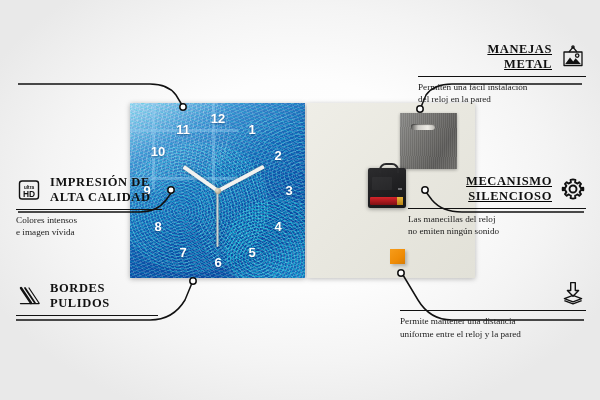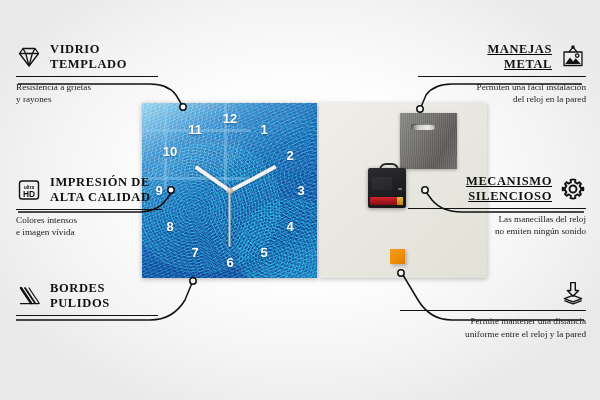--- a/index.html
+++ b/index.html
@@ -16,21 +16,20 @@
     background:
       radial-gradient(ellipse 58% 62% at 50% 46%, #ffffff 0%, #fdfdfd 42%, #f4f4f4 72%, #e9e9e9 100%);
   }
   
   .product {
     position: absolute;
     left: 130px;
     top: 103px;
     width: 345px;
     height: 175px;
-    margin-left: 12px;
   }
   .clock-face {
     position: absolute;
     left: 0;
     top: 0;
     width: 175px;
     height: 175px;
     overflow: hidden;
     background:
       repeating-linear-gradient(-23deg, rgba(255,255,255,.17) 0 1px, rgba(0,0,0,0) 1px 3px),
@@ -203,21 +202,21 @@
     margin: 4px 0 4px 0;
   }
   .sub {
     font-family: "Liberation Serif", serif;
     font-size: 9.2px;
     line-height: 1.32;
     color: #1c1c1c;
     white-space: pre-line;
   }
   .callout.left .sub { text-align: left; }
-  .callout.right .sub { text-align: right; }
+  .callout.right .sub { }
   .ico { width: 26px; height: 26px; flex: 0 0 26px; text-align: center; }
   .ico svg { display: block; width: 26px; height: 26px; }
   
   #leaders { position: absolute; left: 0; top: 0; width: 600px; height: 400px; pointer-events: none; }
 </style>
 </head>
 <body>
 
 <div id="stage">
 
@@ -280,40 +279,20 @@
     <g fill="#ffffff" stroke="#111111" stroke-width="1.5">
       <circle cx="183" cy="107" r="3.2"></circle>
       <circle cx="171" cy="190" r="3.2"></circle>
       <circle cx="193" cy="281" r="3.2"></circle>
       <circle cx="420" cy="109" r="3.2"></circle>
       <circle cx="425" cy="190" r="3.2"></circle>
       <circle cx="401" cy="273" r="3.2"></circle>
     </g>
   </svg>
 
-  <div class="callout left" style="left:16px; top:42px; width:142px">
-    <div class="head">
-      <span class="ico">
-        <svg viewBox="0 0 26 26">
-            <g fill="none" stroke="#111" stroke-width="1.3" stroke-linejoin="round">
-          <path d="M3.5,9.5 L7,4.5 H19 L22.5,9.5 L13,22 Z"></path>
-          <path d="M3.5,9.5 H22.5"></path>
-              <path d="M7,4.5 L9.7,9.5 L13,22"></path>
-          <path d="M19,4.5 L16.3,9.5 L13,22"></path>
-              <path d="M9.7,9.5 H16.3"></path>
-        </g>
-          </svg>
-      </span>
-      <span class="ttl">VIDRIO
-TEMPLADO</span>
-    </div>
-    <div class="rule"></div>
-    <div class="sub">Resistencia a grietas
-y rayones</div>
-  </div>
 
   <div class="callout left" style="left:16px; top:175px; width:146px">
     <div class="head">
       <span class="ico">
         <svg viewBox="0 0 26 26">
           <rect x="3.5" y="4" width="19" height="18" rx="2.6" fill="none" stroke="#111" stroke-width="1.4"></rect>
           <text x="13" y="11.6" font-family="Liberation Sans, sans-serif" font-size="4.6" font-weight="700" fill="#111" text-anchor="middle">ultra</text>
           <text x="13" y="19.6" font-family="Liberation Sans, sans-serif" font-size="8.4" font-weight="700" fill="#111" text-anchor="middle">HD</text>
         </svg>
       </span>

